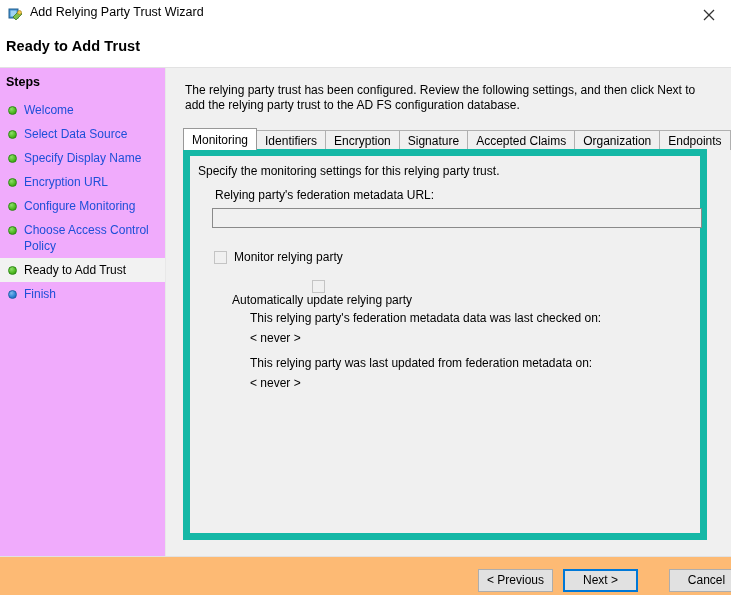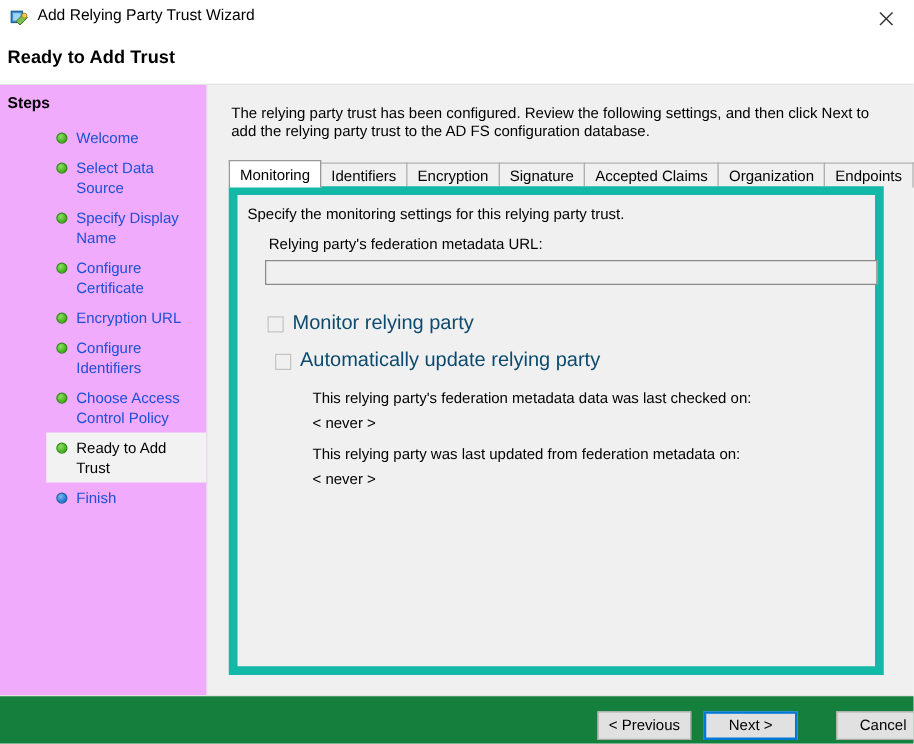--- a/index.html
+++ b/index.html
@@ -96,21 +96,20 @@
     left: 0; top: 30px;
     width: 165px;
   }
   .step {
     position: relative;
     display: flex;
     align-items: flex-start;
     padding: 4px 4px 4px 8px;
     min-height: 16px;
     line-height: 16px;
-    margin-left: 37px;
   }
   .step .bullet {
     flex: 0 0 auto;
     width: 9px; height: 9px;
     border-radius: 50%;
     margin-top: 4px;
     margin-right: 7px;
   }
   .bullet.green {
     background: radial-gradient(circle at 35% 30%, #8ede6a 0%, #4cb81f 60%, #2f8a10 100%);
@@ -223,50 +222,50 @@
     background: #f0f0f0;
     border: 1px solid #8a8a8a;
     box-sizing: border-box;
   }
   .chk-row {
     position: absolute;
     display: flex;
     align-items: center;
   }
   #tp-chk1 { left: 24px; top: 94px; }
-  #tp-chk2 { left: 30px; top: 124px; }
+  #tp-chk2 { left: 42px; top: 124px; flex-direction: column; }
   .chk-box {
     width: 13px; height: 13px;
     background: #f0f0f0;
     border: 1px solid #c4c4c4;
     box-sizing: border-box;
     margin-right: 7px;
   }
   .chk-label {
-    font-size: 16px;
-    color: #0c4a6e;
+    font-size: 12px;
+    color: #000000;
     white-space: nowrap;
   }
   #tp-checked-lab { left: 60px; top: 155px; }
   #tp-checked-val { left: 60px; top: 175px; }
   #tp-updated-lab { left: 60px; top: 200px; }
   #tp-updated-val { left: 60px; top: 220px; }
 
   
   #footer-rule {
     position: absolute;
     left: 0; top: 556px;
     width: 731px; height: 1px;
     background: #e2e2e2;
   }
   #footer {
     position: absolute;
     left: 0; top: 557px;
     width: 731px; height: 38px;
-    background: #15803d;
+    background: #fdba74;
   }
   .btn {
     position: absolute;
     top: 12px;
     height: 23px;
     width: 75px;
     background: #e1e1e1;
     border: 1px solid #adadad;
     box-sizing: border-box;
     font-family: "Liberation Sans", sans-serif;
@@ -322,33 +321,29 @@
       <div class="step">
         <span class="bullet green"></span>
         <span class="step-label">Select Data Source</span>
       </div>
 
       <div class="step">
         <span class="bullet green"></span>
         <span class="step-label">Specify Display Name</span>
       </div>
 
-      <div class="step">
-        <span class="bullet green"></span>
-        <span class="step-label">Configure Certificate</span>
-      </div>
 
       <div class="step">
         <span class="bullet green"></span>
         <span class="step-label">Encryption URL</span>
       </div>
 
       <div class="step">
         <span class="bullet green"></span>
-        <span class="step-label">Configure Identifiers</span>
+        <span class="step-label">Configure Monitoring</span>
       </div>
 
       <div class="step">
         <span class="bullet green"></span>
         <span class="step-label">Choose Access Control Policy</span>
       </div>
 
       <div class="step current">
         <span class="bullet green"></span>
         <span class="step-label">Ready to Add Trust</span>

